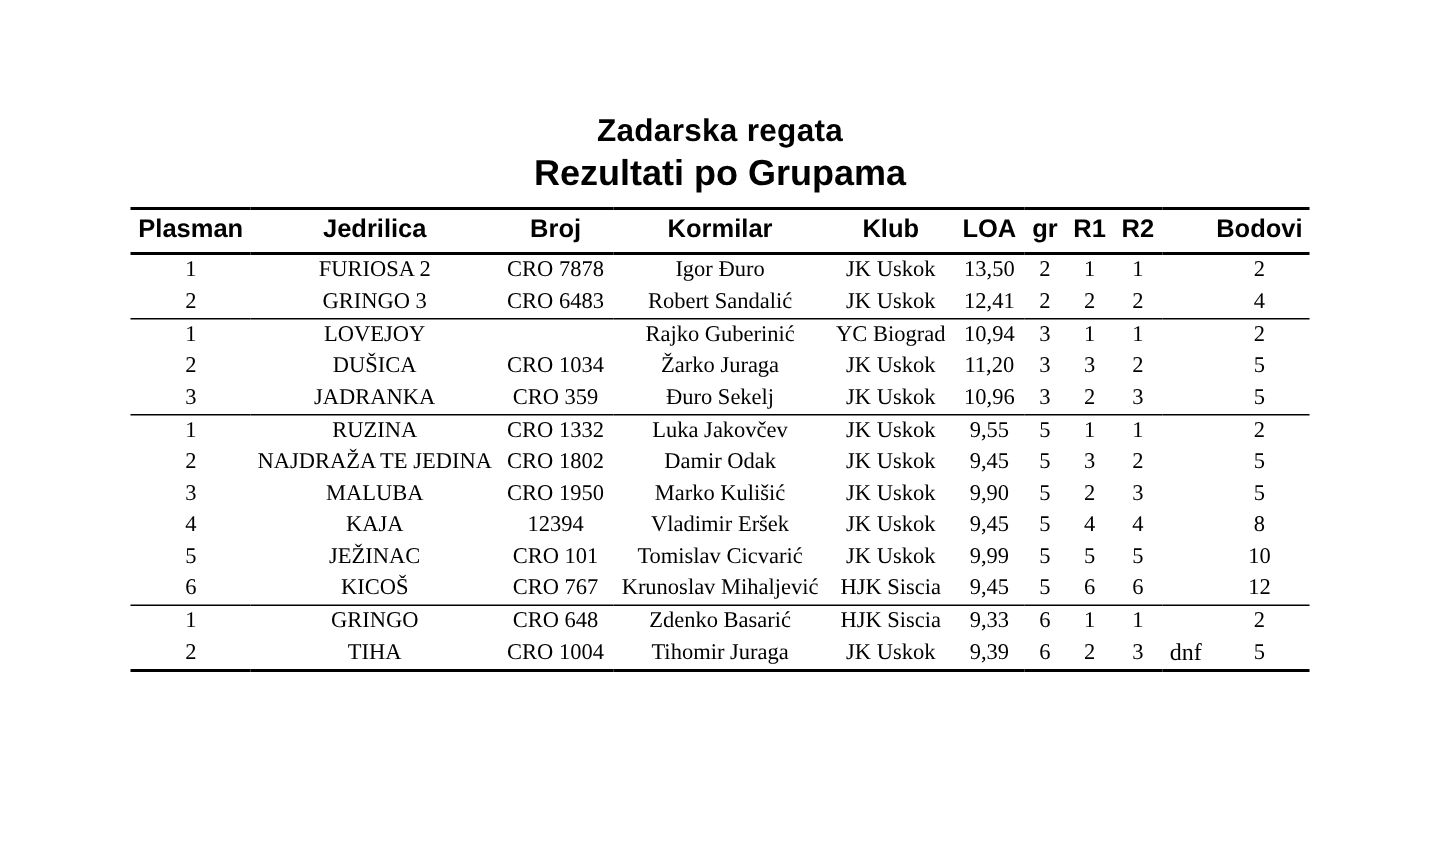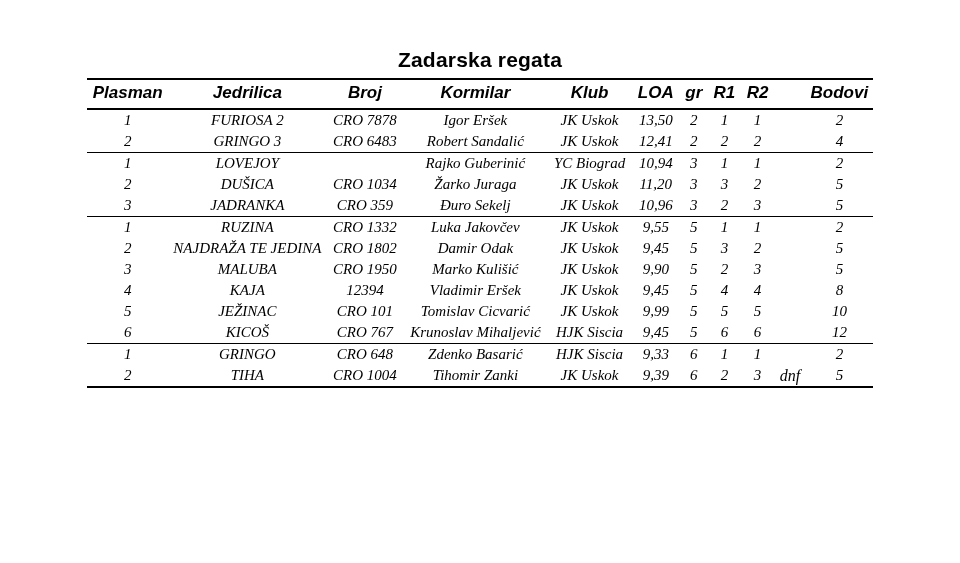--- a/index.html
+++ b/index.html
@@ -16,40 +16,39 @@
   }
   .page {
     position: relative;
     width: 960px;
     height: 563px;
     box-sizing: border-box;
     padding: 0;
   }
   .titles {
     text-align: center;
-    padding-top: 48px;
+    padding-top: 76px;
   }
   .title-line {
     font-family: "Liberation Sans", sans-serif;
     font-weight: bold;
     font-size: 21px;
     line-height: 23px;
     letter-spacing: 0.2px;
   }
   .title-sub {
     font-family: "Liberation Sans", sans-serif;
     font-weight: bold;
     font-size: 24px;
     line-height: 30px;
     margin-top: 2px;
   }
   .table-wrap {
     margin: 7px auto 0 auto;
     width: 786px;
-    font-style: italic;
   }
   table.results {
     border-collapse: collapse;
     width: 100%;
     font-size: 15px;
   }
   table.results thead th {
     font-family: "Liberation Sans", sans-serif;
     font-weight: bold;
     font-size: 17px;
@@ -88,20 +87,21 @@
     margin-left: 16px;
   }
 </style>
 </head>
 <body>
 
 <div class="page">
 
   <div class="titles">
     <div class="title-line">Zadarska regata</div>
+    <div class="title-sub">Rezultati po Grupama</div>
   </div>
 
   <div class="table-wrap">
     <table class="results">
       <thead>
         <tr>
           <th class="col-plasman">Plasman</th>
           <th class="col-jedrilica">Jedrilica</th>
           <th class="col-broj">Broj</th>
           <th class="col-kormilar">Kormilar</th>
@@ -112,21 +112,21 @@
           <th class="col-r2">R2</th>
           <th class="col-dnf"></th>
           <th class="col-bodovi">Bodovi</th>
         </tr>
       </thead>
       <tbody id="results-body">
           <tr class="group-start">
             <td class="col-plasman">1</td>
             <td class="col-jedrilica">FURIOSA 2</td>
             <td class="col-broj">CRO 7878</td>
-            <td class="col-kormilar">Igor Eršek</td>
+            <td class="col-kormilar">Igor Đuro</td>
             <td class="col-klub">JK Uskok</td>
             <td class="col-loa">13,50</td>
             <td class="col-gr">2</td>
             <td class="col-r1">1</td>
             <td class="col-r2">1</td>
             <td class="col-dnf dnf-cell"></td>
             <td class="col-bodovi">2</td>
           </tr>
           <tr>
             <td class="col-plasman">2</td>
@@ -268,21 +268,21 @@
             <td class="col-gr">6</td>
             <td class="col-r1">1</td>
             <td class="col-r2">1</td>
             <td class="col-dnf dnf-cell"></td>
             <td class="col-bodovi">2</td>
           </tr>
           <tr class="last-row">
             <td class="col-plasman">2</td>
             <td class="col-jedrilica">TIHA</td>
             <td class="col-broj">CRO 1004</td>
-            <td class="col-kormilar">Tihomir Zanki</td>
+            <td class="col-kormilar">Tihomir Juraga</td>
             <td class="col-klub">JK Uskok</td>
             <td class="col-loa">9,39</td>
             <td class="col-gr">6</td>
             <td class="col-r1">2</td>
             <td class="col-r2">3</td>
             <td class="col-dnf dnf-cell">dnf</td>
             <td class="col-bodovi">5</td>
           </tr>
         </tbody>
     </table>

